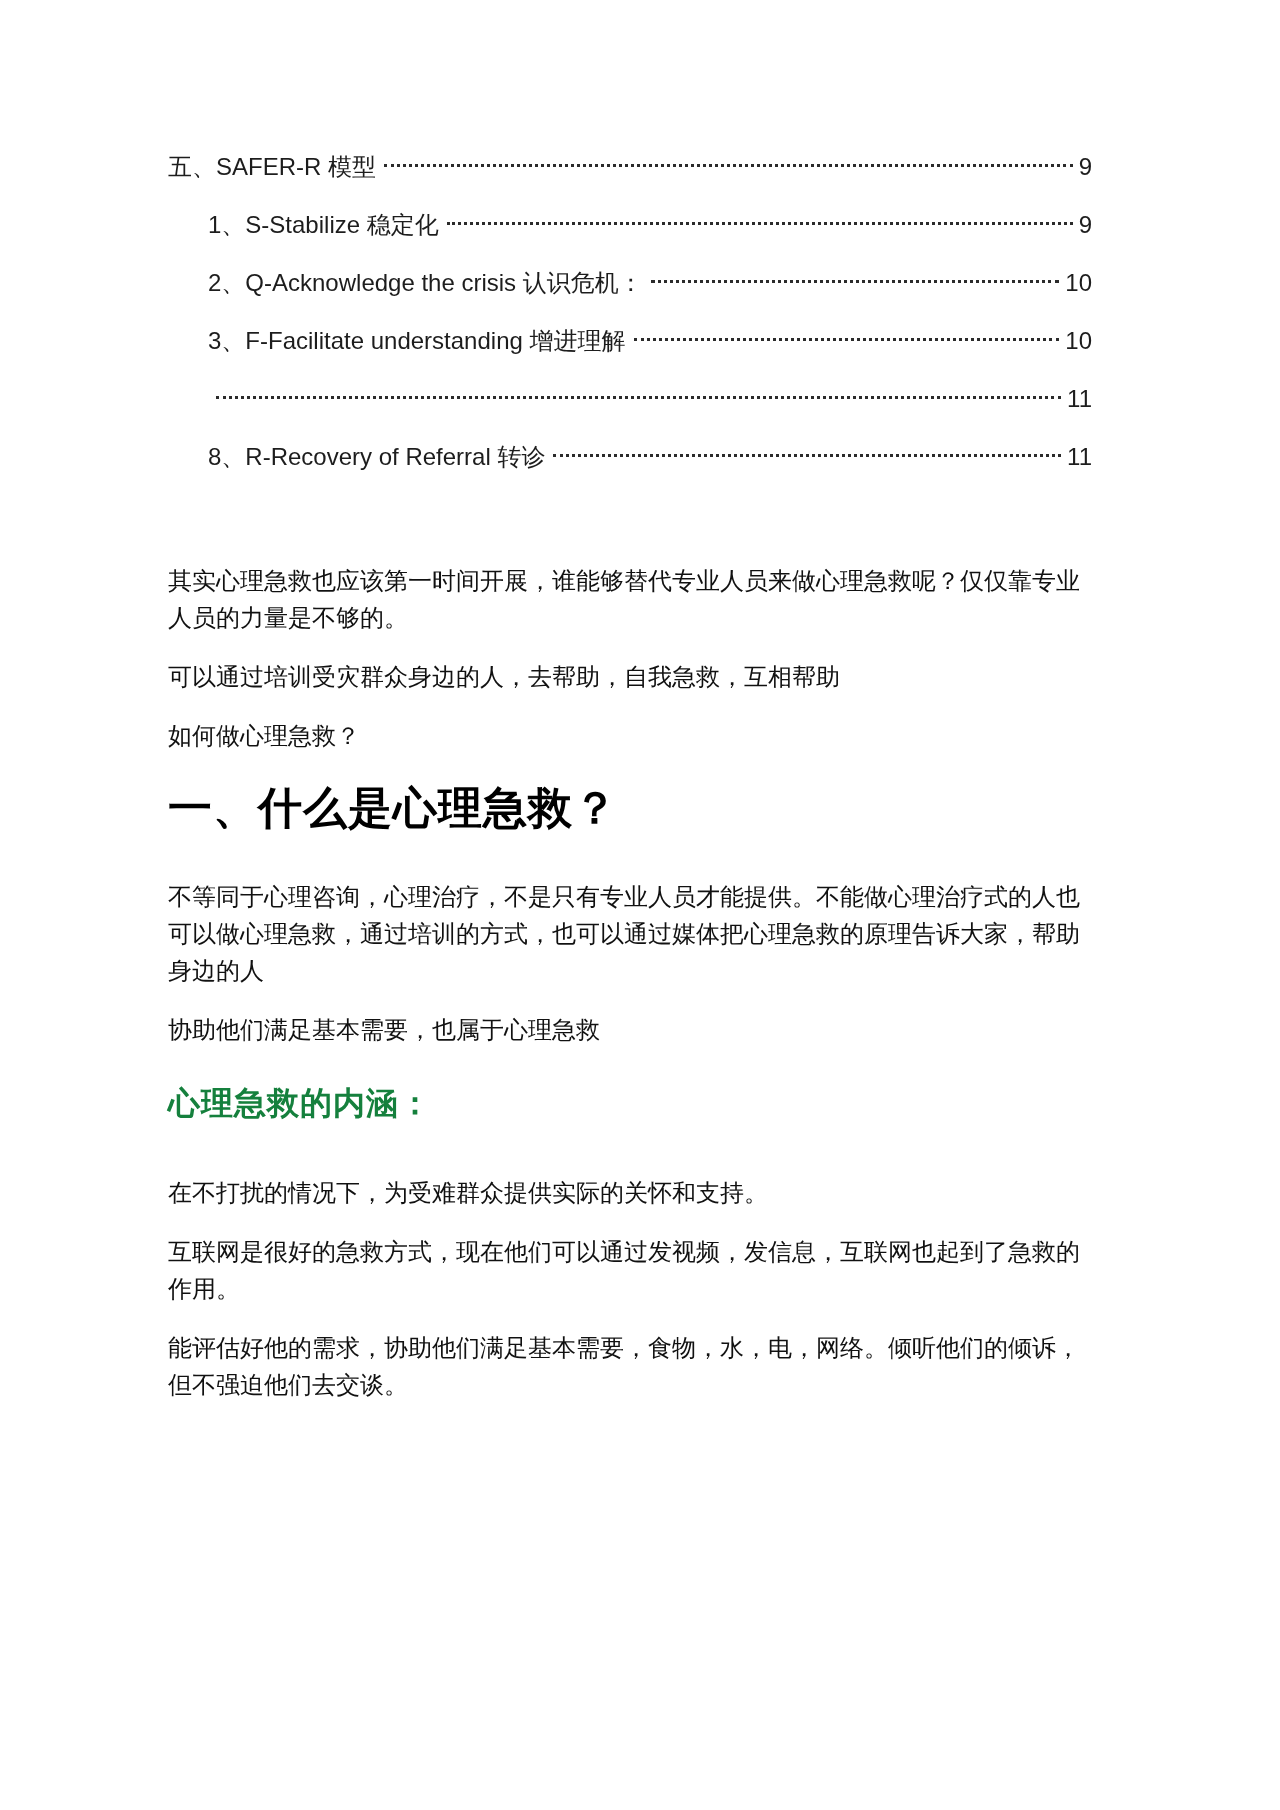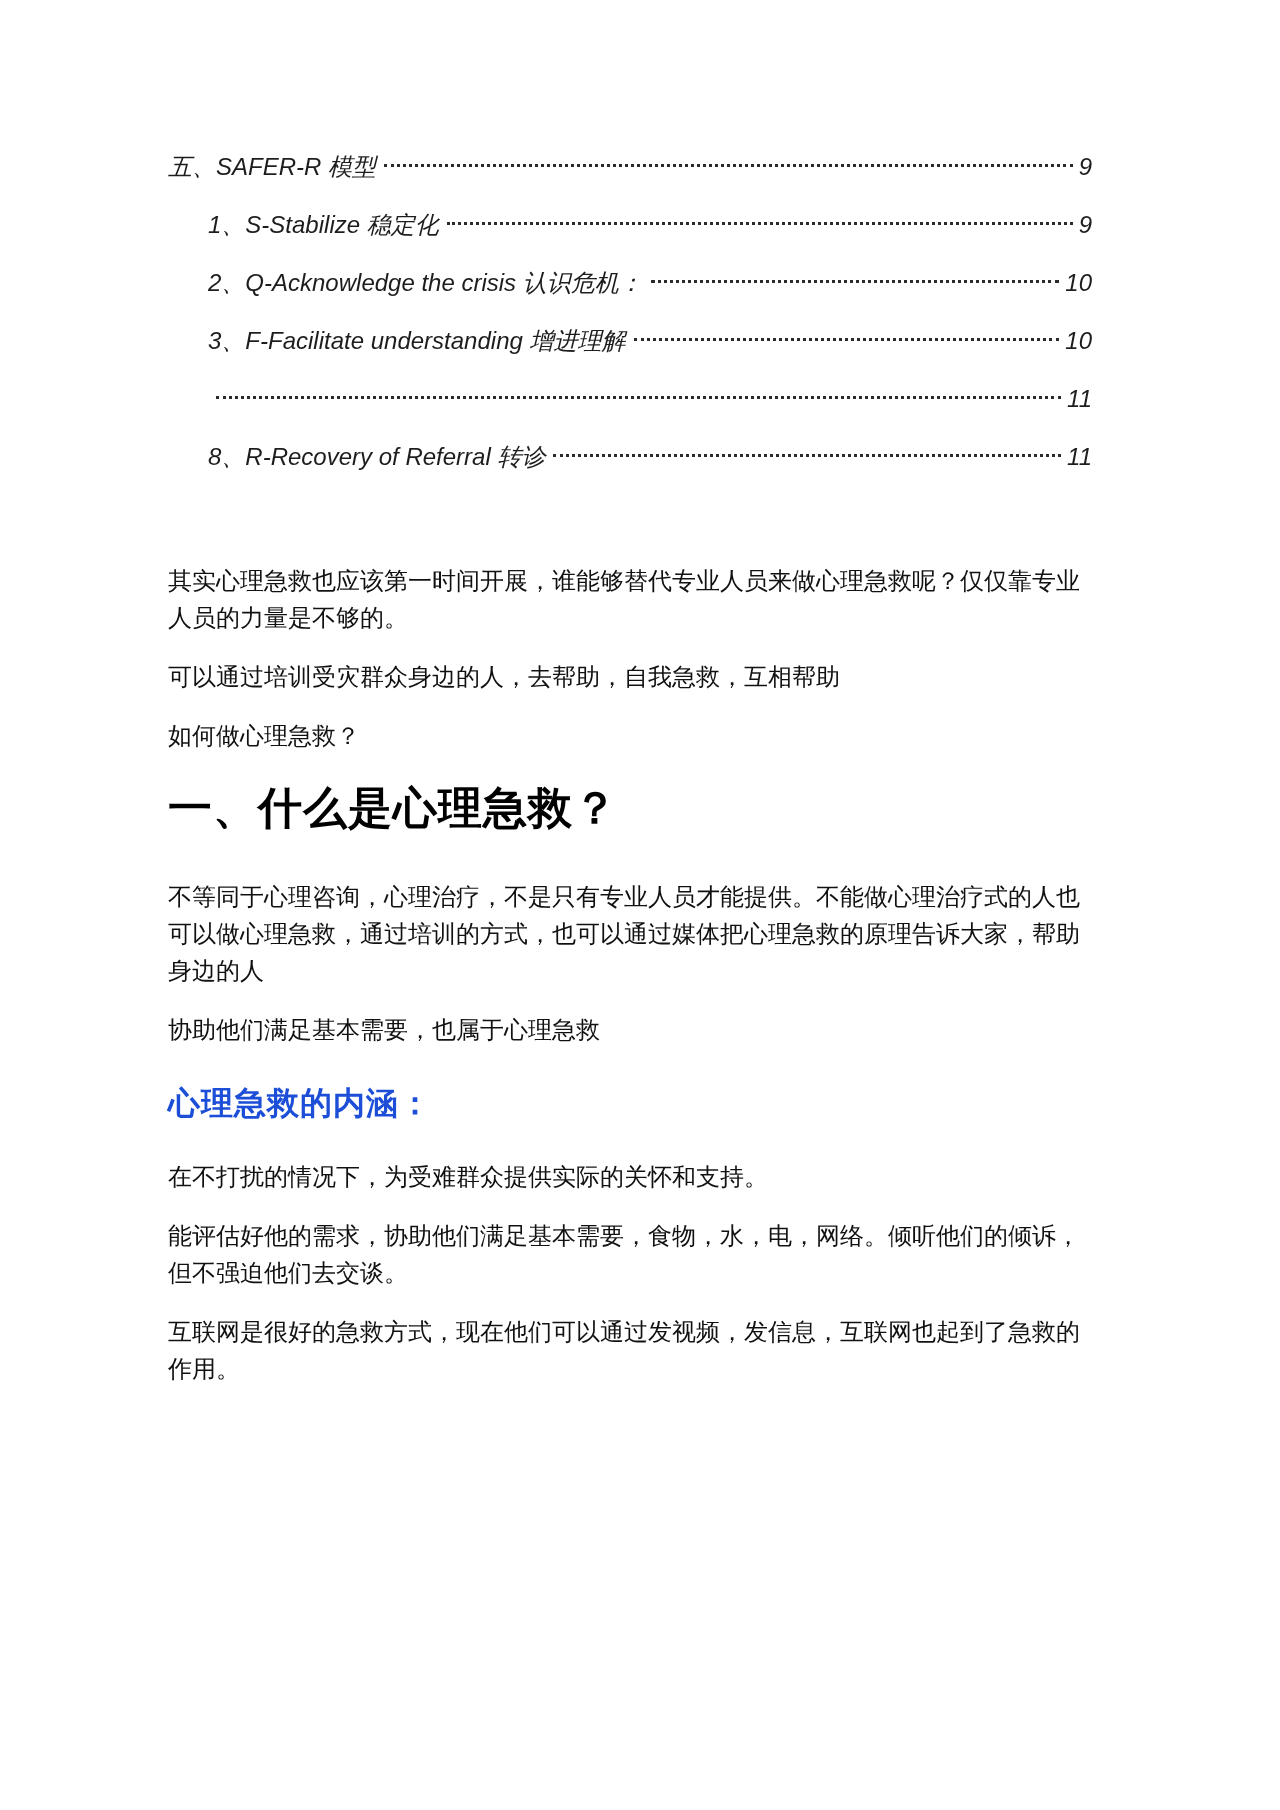--- a/index.html
+++ b/index.html
@@ -18,21 +18,20 @@
   
   .toc { margin: 0 0 90px 0; }
   .toc-row {
     display: flex;
     align-items: baseline;
     font-size: 24px;
     line-height: 33px;
     margin-bottom: 25px;
     color: #1d1d1d;
     cursor: pointer;
-    font-style: italic;
   }
   .toc-row.lvl1 { padding-left: 40px; }
   .toc-label { white-space: nowrap; }
   .toc-leader {
     flex: 1 1 auto;
     min-width: 24px;
     height: 0;
     border-bottom: 3px dotted #2b2b2b;
     margin: 0 6px 0 8px;
     transform: translateY(-8px);
@@ -55,22 +54,22 @@
     line-height: 52px;
     color: #000000;
     margin: 30px 0 42px 0;
     letter-spacing: 1px;
   }
   .h2 {
     font-family: "DejaVu Sans", "Liberation Sans", sans-serif;
     font-weight: 700;
     font-size: 32px;
     line-height: 40px;
-    color: #1d4ed8;
-    margin: 34px 0 36px 0;
+    color: #15803d;
+    margin: 34px 0 52px 0;
     letter-spacing: 1px;
   }
 </style>
 </head>
 <body>
 
 <div class="page">
 
   <div class="toc">
 
@@ -118,18 +117,18 @@
     <p>如何做心理急救？</p>
 
     <div class="h1">一、什么是心理急救？</div>
 
     <p>不等同于心理咨询，心理治疗，不是只有专业人员才能提供。不能做心理治疗式的人也可以做心理急救，通过培训的方式，也可以通过媒体把心理急救的原理告诉大家，帮助身边的人</p>
     <p>协助他们满足基本需要，也属于心理急救</p>
 
     <div class="h2">心理急救的内涵：</div>
 
     <p>在不打扰的情况下，为受难群众提供实际的关怀和支持。</p>
+    <p>互联网是很好的急救方式，现在他们可以通过发视频，发信息，互联网也起到了急救的作用。</p>
     <p>能评估好他的需求，协助他们满足基本需要，食物，水，电，网络。倾听他们的倾诉，但不强迫他们去交谈。</p>
-    <p>互联网是很好的急救方式，现在他们可以通过发视频，发信息，互联网也起到了急救的作用。</p>
 
   </div>
 
 </div>
 
 </body></html>

